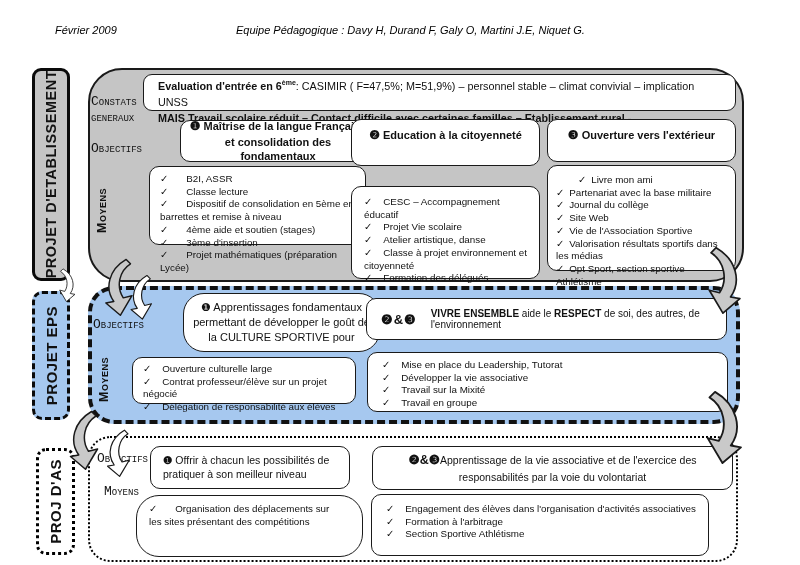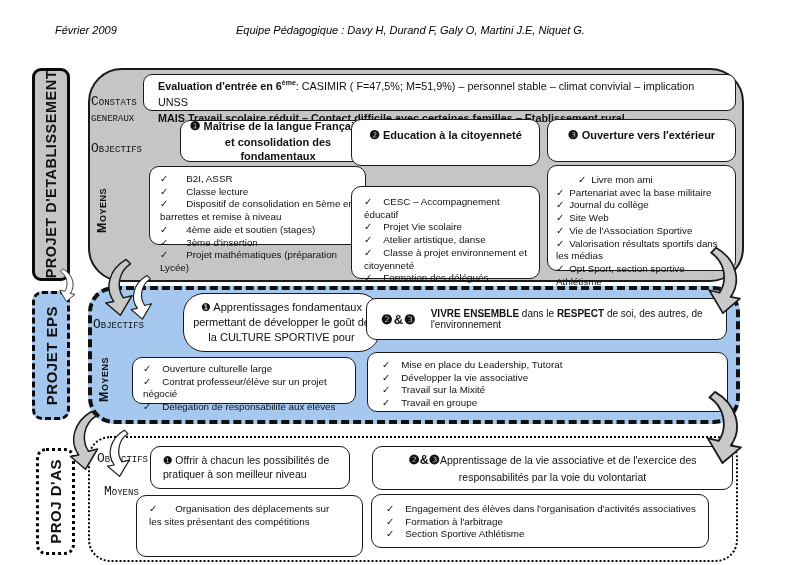--- a/index.html
+++ b/index.html
@@ -127,21 +127,21 @@
   <div class="abs small-caps" style="left:93px;top:317px;">Objectifs</div>
   <div class="abs vlabel" style="left:92px;top:343px;width:24px;height:72px;">
     <span class="vtext">Moyens</span>
   </div>
 
   <div class="abs box center-flex" style="left:152px;top:293px;width:197px;height:59px;font-size:11px;text-align:center;line-height:1.35;border-radius:21px;">
     <div><span>❶</span> <span>Apprentissages fondamentaux permettant de développer le goût de la CULTURE SPORTIVE pour</span></div>
   </div>
   <div class="abs box" style="left:366px;top:298px;width:361px;height:42px;display:flex;align-items:center;padding:2px 8px 2px 14px;font-size:10px;">
     <span class="num23">❷&amp;❸</span>
-    <span><b>VIVRE ENSEMBLE</b><span> dans le </span><b>RESPECT</b><span> de soi, des autres, de l'environnement</span></span>
+    <span><b>VIVRE ENSEMBLE</b><span> aide le </span><b>RESPECT</b><span> de soi, des autres, de l'environnement</span></span>
   </div>
 
   <div class="abs box clist gap-m" style="left:132px;top:357px;width:224px;height:47px;padding:5px 6px 4px 10px;">
     <div class="li"><span class="check">✓</span><span>Ouverture culturelle large</span></div>
     <div class="li"><span class="check">✓</span><span>Contrat professeur/élève sur un projet négocié</span></div>
     <div class="li"><span class="check">✓</span><span>Délégation de responsabilité aux élèves</span></div>
   </div>
   <div class="abs box clist gap-m" style="left:367px;top:352px;width:361px;height:60px;padding:6px 6px 4px 14px;">
     <div class="li"><span class="check">✓</span><span>Mise en place du Leadership, Tutorat</span></div>
     <div class="li"><span class="check">✓</span><span>Développer la vie associative</span></div>
@@ -158,24 +158,24 @@
   <div class="abs small-caps" style="left:97px;top:451px;">Objectifs</div>
   <div class="abs small-caps" style="left:104px;top:484px;">Moyens</div>
 
   <div class="abs box" style="left:150px;top:446px;width:200px;height:43px;padding:6px 8px 4px 12px;font-size:10.5px;line-height:1.35;">
     <b>❶</b> <span>Offrir à chacun les possibilités de pratiquer à son meilleur niveau</span>
   </div>
   <div class="abs box" style="left:372px;top:446px;width:361px;height:44px;padding:5px 10px;font-size:10.5px;line-height:1.4;text-align:center;">
     <b style="font-size:12.5px;">❷&amp;❸</b><span>Apprentissage de la vie associative et de l'exercice des responsabilités par la voie du volontariat</span>
   </div>
 
-  <div class="abs box clist gap-l" style="left:136px;top:495px;width:227px;height:62px;padding:7px 18px 4px 12px;">
+  <div class="abs box clist gap-l" style="left:136px;top:495px;width:227px;height:62px;padding:7px 18px 4px 12px;border-radius:23px;">
     <div class="li"><span class="check">✓</span><span>Organisation des déplacements sur les sites présentant des compétitions</span></div>
   </div>
-  <div class="abs box clist gap-m" style="left:371px;top:494px;width:338px;height:54px;padding:8px 6px 4px 14px;">
+  <div class="abs box clist gap-m" style="left:371px;top:494px;width:338px;height:62px;padding:8px 6px 4px 14px;">
     <div class="li"><span class="check">✓</span><span>Engagement des élèves dans l'organisation d'activités associatives</span></div>
     <div class="li"><span class="check">✓</span><span>Formation à l'arbitrage</span></div>
     <div class="li"><span class="check">✓</span><span>Section Sportive Athlétisme</span></div>
   </div>
 
   <svg class="swoosh" style="left:56px;top:268px;width:26px;height:34px;" viewBox="0 0 60 80">
     <path d="M16,2 C40,16 46,42 33,60 L44,62 L24,79 L8,52 L20,55 C30,40 26,18 10,8 Z" fill="#ffffff"></path>
   </svg>
   <svg class="swoosh mirror" style="left:94px;top:258px;width:44px;height:58px;" viewBox="0 0 60 80">
     <path d="M16,2 C40,16 46,42 33,60 L44,62 L24,79 L8,52 L20,55 C30,40 26,18 10,8 Z" fill="#c9c9c9"></path>

